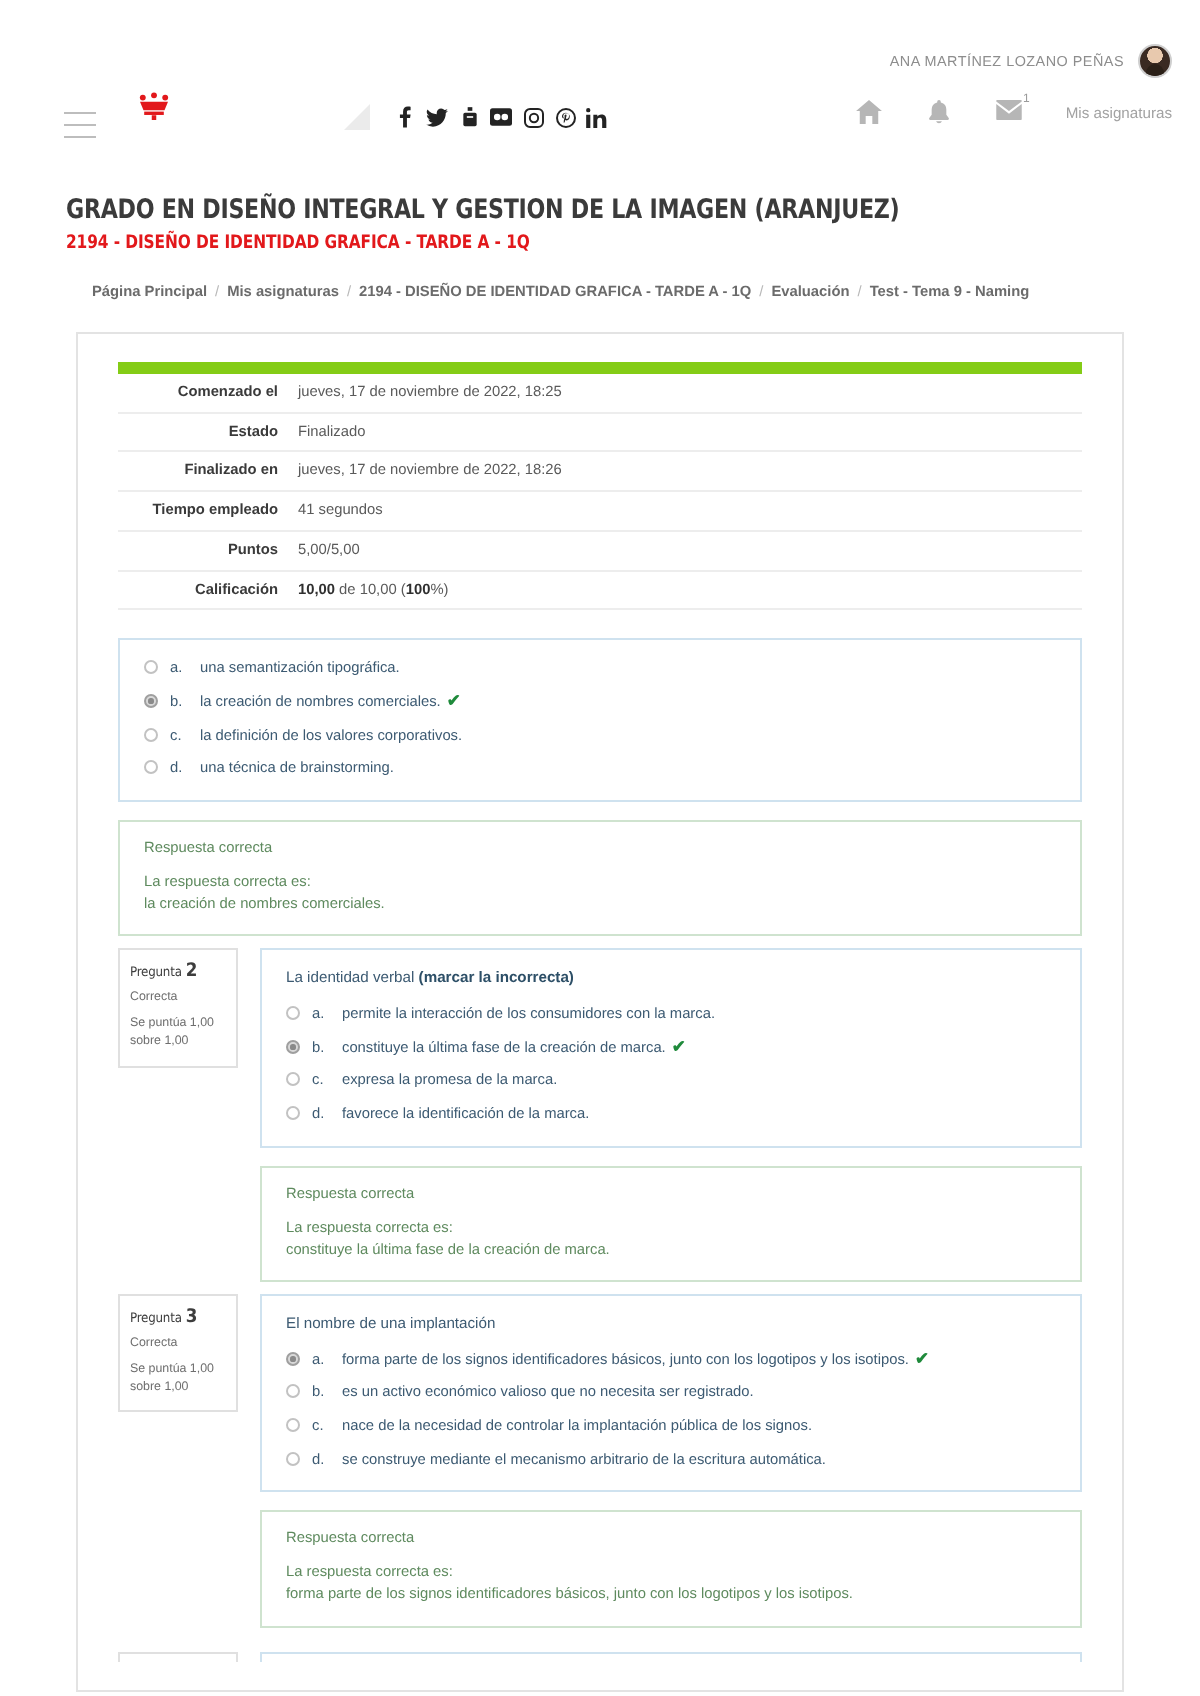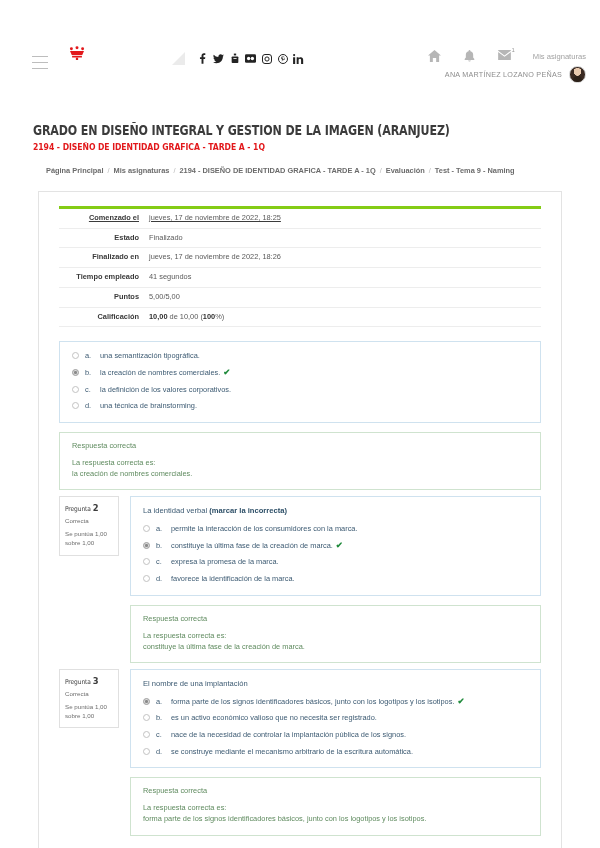--- a/index.html
+++ b/index.html
@@ -13,21 +13,21 @@
   }
 
   
   .topbar {
     position: relative;
     height: 40px;
   }
   .user-strip {
     position: absolute;
     right: 14px; top: 22px;
-    display: flex; align-items: center; gap: 7px; margin-top: 44px;
+    display: flex; align-items: center; gap: 7px;
   }
   .user-name {
     font-size: 7.2px;
     letter-spacing: .25px;
     color: #8d8d8d;
     text-transform: uppercase;
     white-space: nowrap;
   }
   .avatar {
     width: 17px; height: 17px;
@@ -98,21 +98,21 @@
   .nav-icon svg { display: block; }
   .badge-sup {
     position: absolute; top: -3px; right: -4px;
     font-size: 6px; color: #9b9b9b;
   }
   .nav-link {
     font-size: 7.6px; color: #a2a2a2; white-space: nowrap; cursor: pointer;
   }
 
   
-  .titles { padding: 6px 0 0 33px; margin-top: 25px; }
+  .titles { padding: 6px 0 0 33px; }
   .course-title {
     font-family: "DejaVu Sans Condensed", "Liberation Sans Narrow", "Liberation Sans", sans-serif;
     font-size: 13.4px;
     font-weight: 700;
     letter-spacing: -0.15px;
     color: #3b3b3b;
     text-transform: uppercase;
     transform: scaleX(.92);
     transform-origin: left center;
     white-space: nowrap;
@@ -151,21 +151,21 @@
     padding: 14px 20px 0 20px;
   }
 
   
   table.info {
     width: 100%;
     border-collapse: collapse;
     margin-bottom: 14px;
   }
   table.info tr { border-bottom: 1px solid #ededed; }
-  table.info tr:first-child { border-top: 3px solid #84cc16; text-decoration: underline; }
+  table.info tr:first-child { border-top: 6px solid #84cc16; }
   table.info th {
     text-align: right;
     vertical-align: top;
     font-size: 7.4px;
     font-weight: 700;
     color: #3a3a3a;
     width: 86px;
     padding: 4px 6px 4px 0;
     line-height: 1.45;
   }

